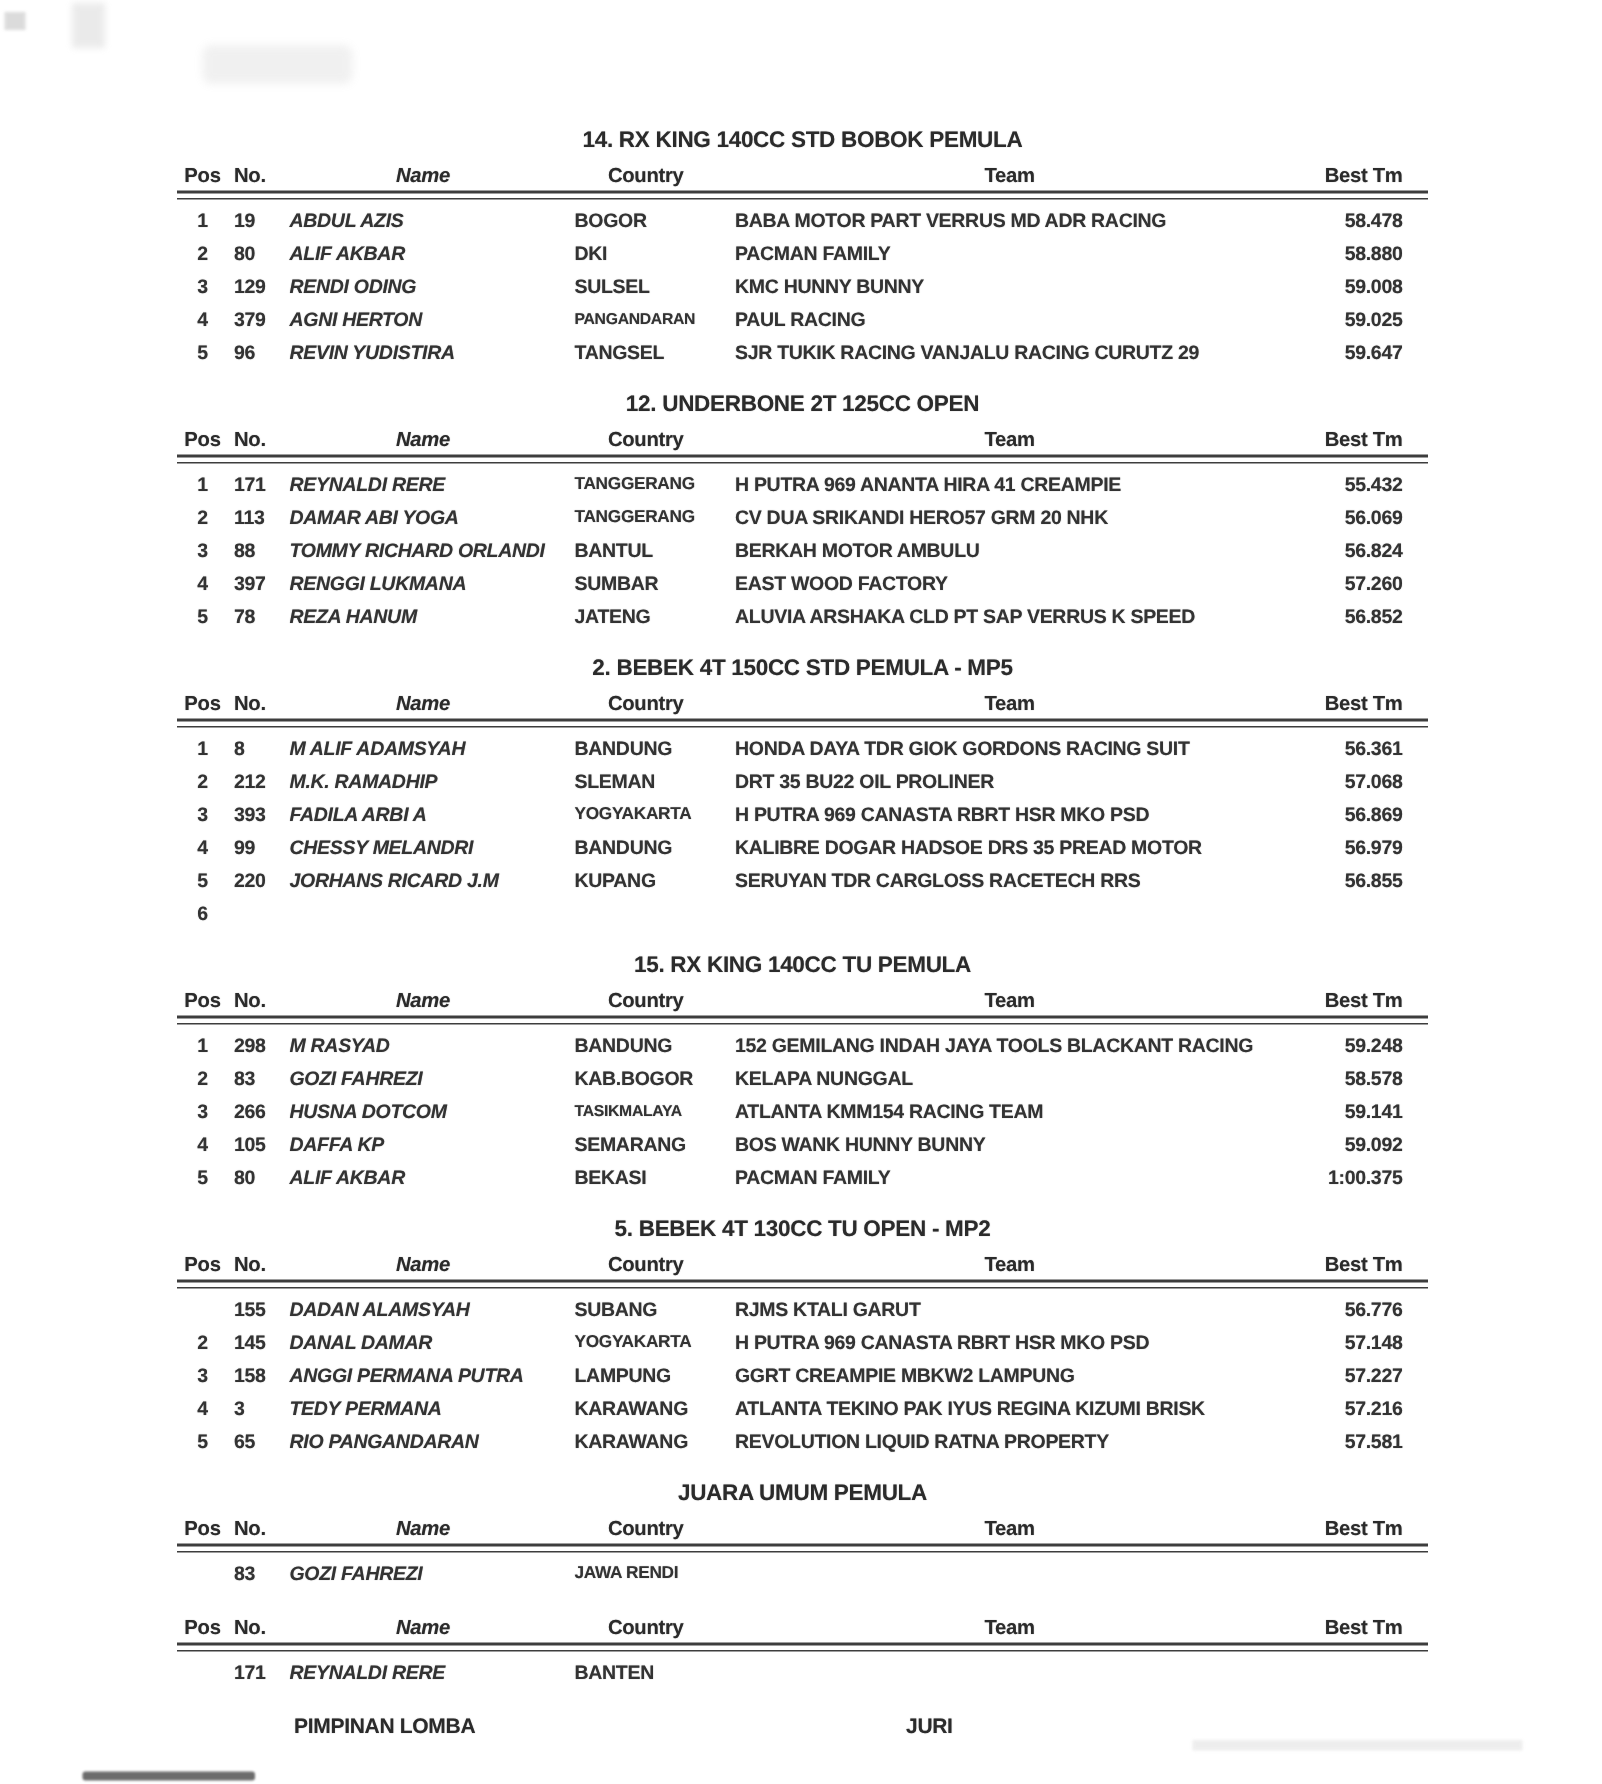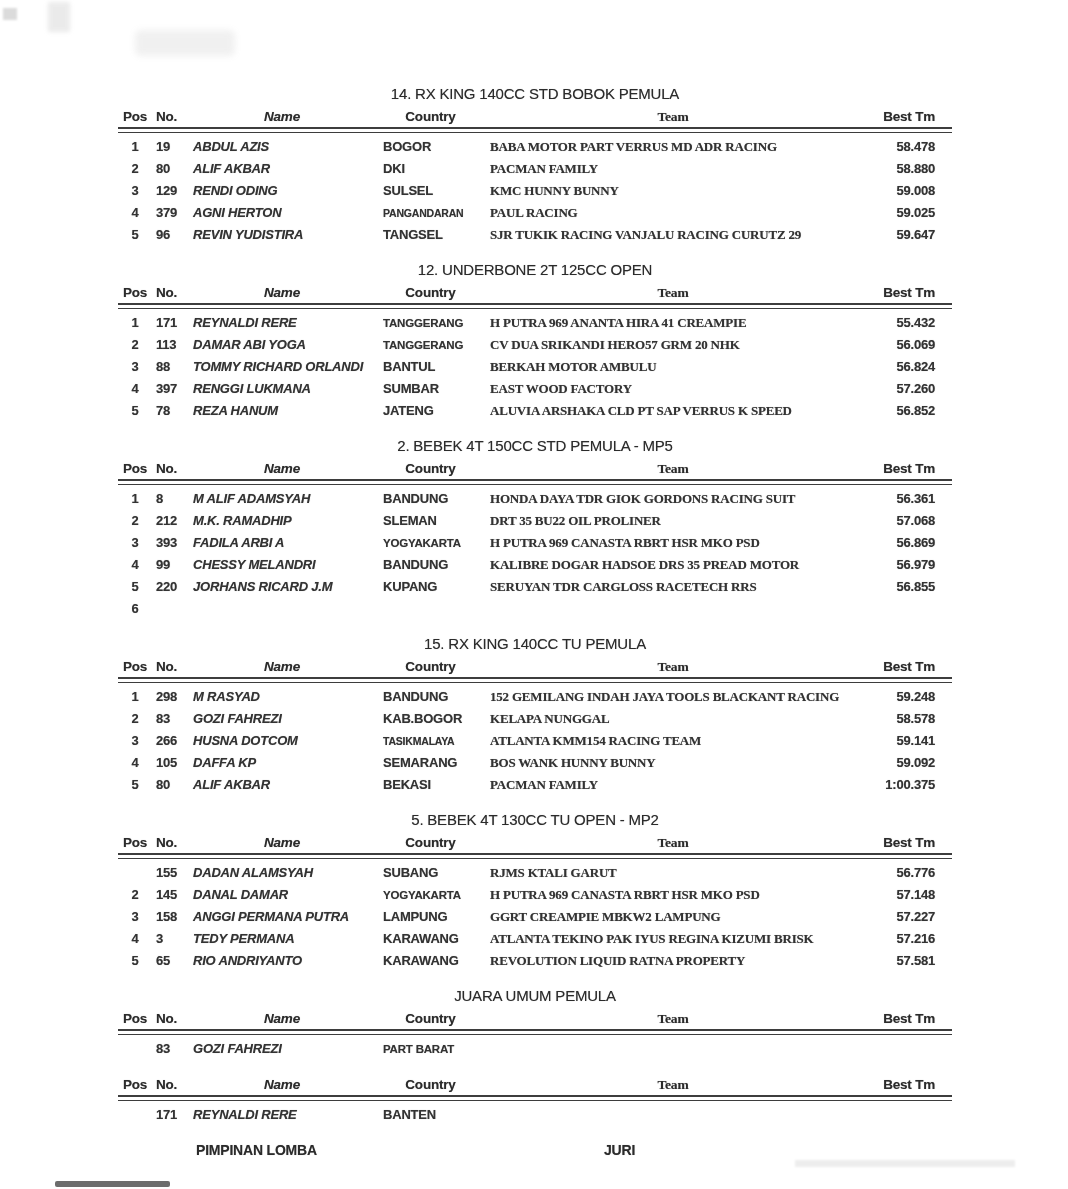--- a/index.html
+++ b/index.html
@@ -8,38 +8,38 @@
     font-family:"Liberation Sans","DejaVu Sans",sans-serif;
     color:#333333;
     text-shadow:0 0 0.7px rgba(70,70,70,0.55);
     -webkit-font-smoothing:antialiased;
   }
   .sheet{position:relative;width:1068px;height:1189px;}
   .content{position:absolute;left:118px;top:86px;width:834px;}
   .tbl{margin-bottom:16px;}
   .tbl.juara{margin-top:8px;}
   .tbl-title{
-    text-align:center;font-size:15px;font-weight:normal;color:#2b2b2b;
+    text-align:center;font-size:15px;font-weight:bold;color:#2b2b2b;
     line-height:16px;margin-bottom:6px;letter-spacing:-0.2px;white-space:nowrap;
   }
   .hdr-row,.row{display:flex;flex-direction:row;}
   .hdr-row{line-height:17px;height:17px;}
   .dline{height:3px;border-top:2.5px solid #3d3d3d;border-bottom:1.5px solid #3d3d3d;margin-top:2px;}
   .tbody{padding-top:3px;}
   .row{height:22px;line-height:22px;}
   .cell{
     box-sizing:border-box;overflow:hidden;white-space:nowrap;
     font-size:13px;font-weight:bold;letter-spacing:-0.2px;
   }
   .cell.h{font-size:13.5px;color:#2b2b2b;}
   .c0{width:34px;text-align:center;}
   .c1{width:35px;padding-left:4px;}
   .c2{width:190px;padding-left:6px;font-style:italic;}
   .c3{width:107px;padding-left:6px;}
-  .c4{width:378px;padding-left:6px;font-family:Liberation Serif, serif;}
+  .c4{width:378px;padding-left:6px;}
   .c5{width:90px;text-align:right;padding-right:17px;}
   .h.c2,.h.c3,.h.c4{text-align:center;padding-left:0;}
   .c3.shrink1{font-size:11.5px;}
   .c3.shrink2{font-size:10.5px;}
   .footer{position:relative;height:22px;margin-top:2px;}
   .footer .left-sign{
     position:absolute;left:78px;top:0;font-size:14px;font-weight:bold;
     color:#2b2b2b;letter-spacing:-0.2px;
   }
   .footer .right-sign{
@@ -334,21 +334,21 @@
               <span class="cell c0">4</span>
               <span class="cell c1">3</span>
               <span class="cell c2">TEDY PERMANA</span>
               <span class="cell c3">KARAWANG</span>
               <span class="cell c4">ATLANTA TEKINO PAK IYUS REGINA KIZUMI BRISK</span>
               <span class="cell c5">57.216</span>
             </div>
             <div class="row">
               <span class="cell c0">5</span>
               <span class="cell c1">65</span>
-              <span class="cell c2">RIO ANDRIYANTO</span>
+              <span class="cell c2">RIO PANGANDARAN</span>
               <span class="cell c3">KARAWANG</span>
               <span class="cell c4">REVOLUTION LIQUID RATNA PROPERTY</span>
               <span class="cell c5">57.581</span>
             </div>
           </div>
   </div>
 
   <div class="tbl juara">
     <div class="tbl-title">JUARA UMUM PEMULA</div>
     <div class="hdr-row">
@@ -358,21 +358,21 @@
             <span class="cell h c3">Country</span>
             <span class="cell h c4">Team</span>
             <span class="cell h c5">Best Tm</span>
           </div>
     <div class="dline"></div>
     <div class="tbody">
             <div class="row">
               <span class="cell c0"></span>
               <span class="cell c1">83</span>
               <span class="cell c2">GOZI FAHREZI</span>
-              <span class="cell c3 shrink1">PART BARAT</span>
+              <span class="cell c3 shrink1">JAWA RENDI</span>
               <span class="cell c4"></span>
               <span class="cell c5"></span>
             </div>
           </div>
   </div>
 
   <div class="tbl juara">
     <div class="hdr-row">
             <span class="cell h c0">Pos</span>
             <span class="cell h c1">No.</span>

